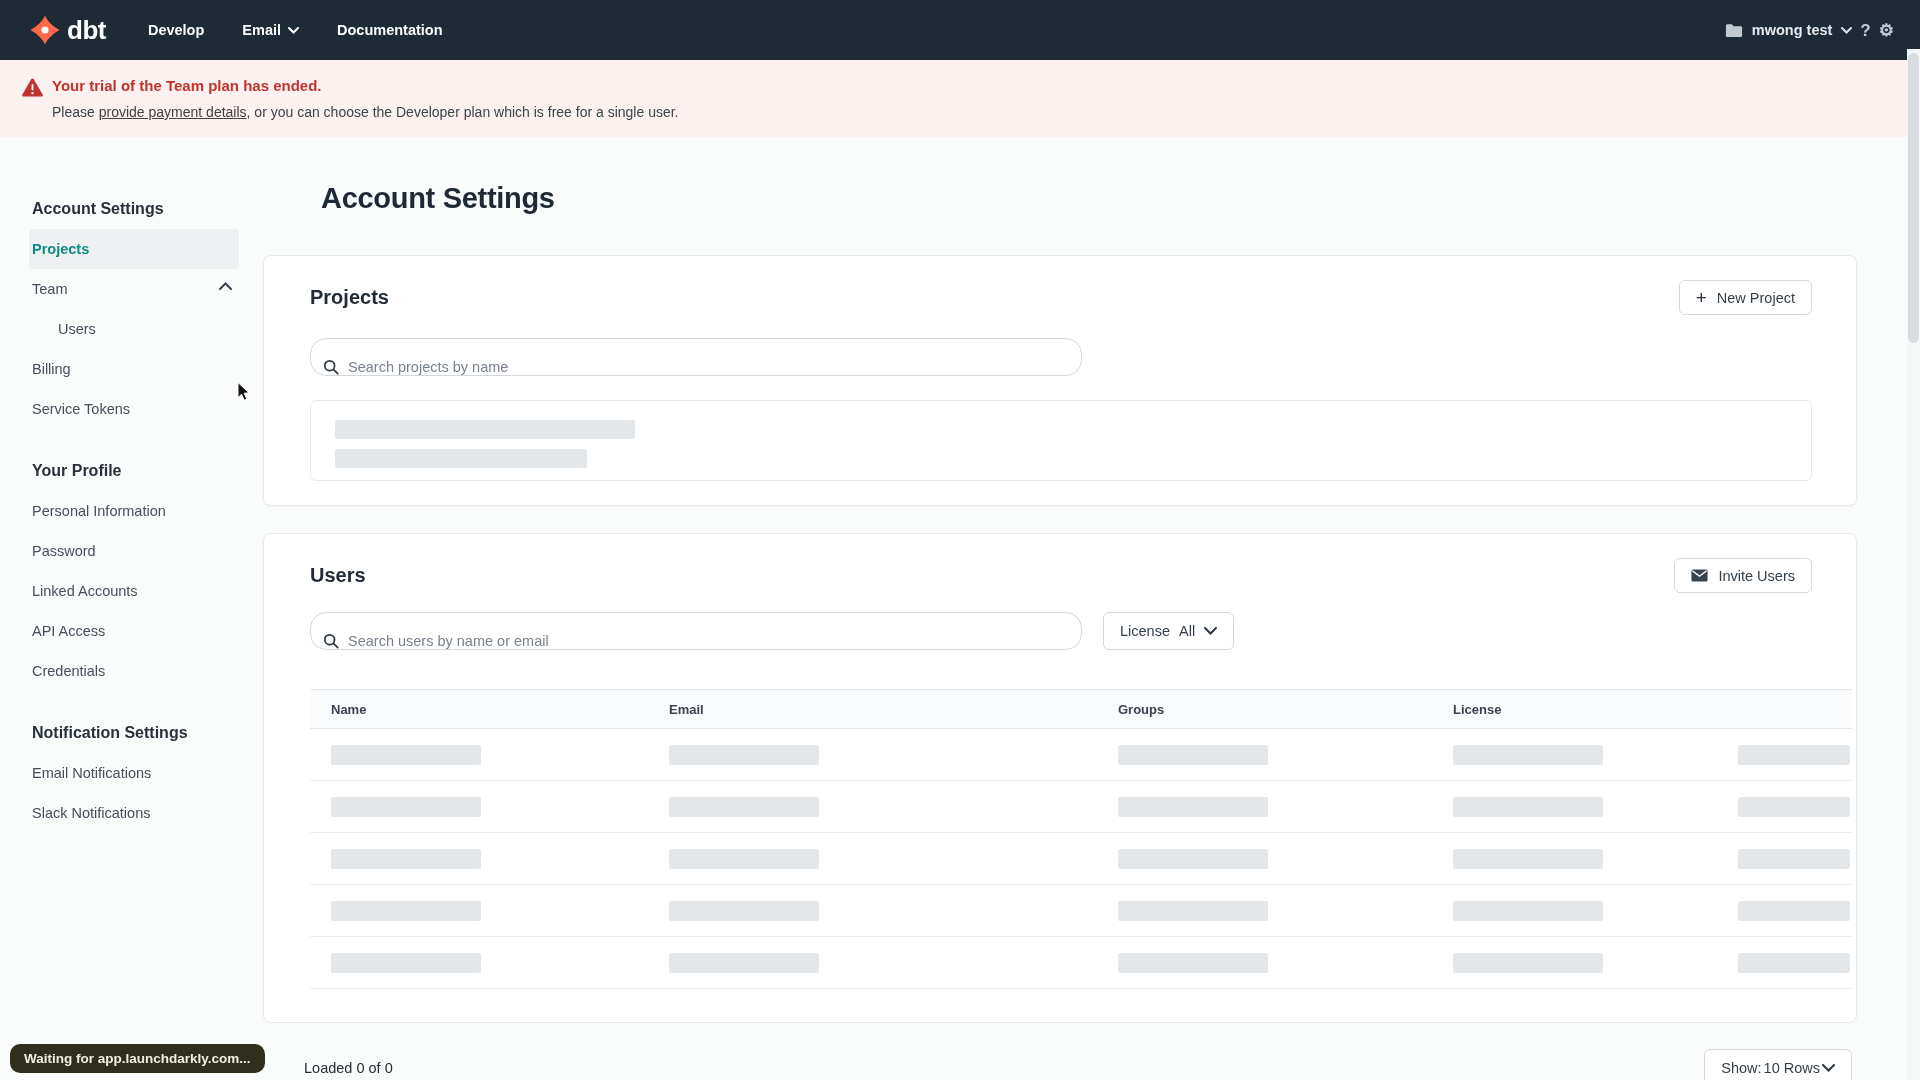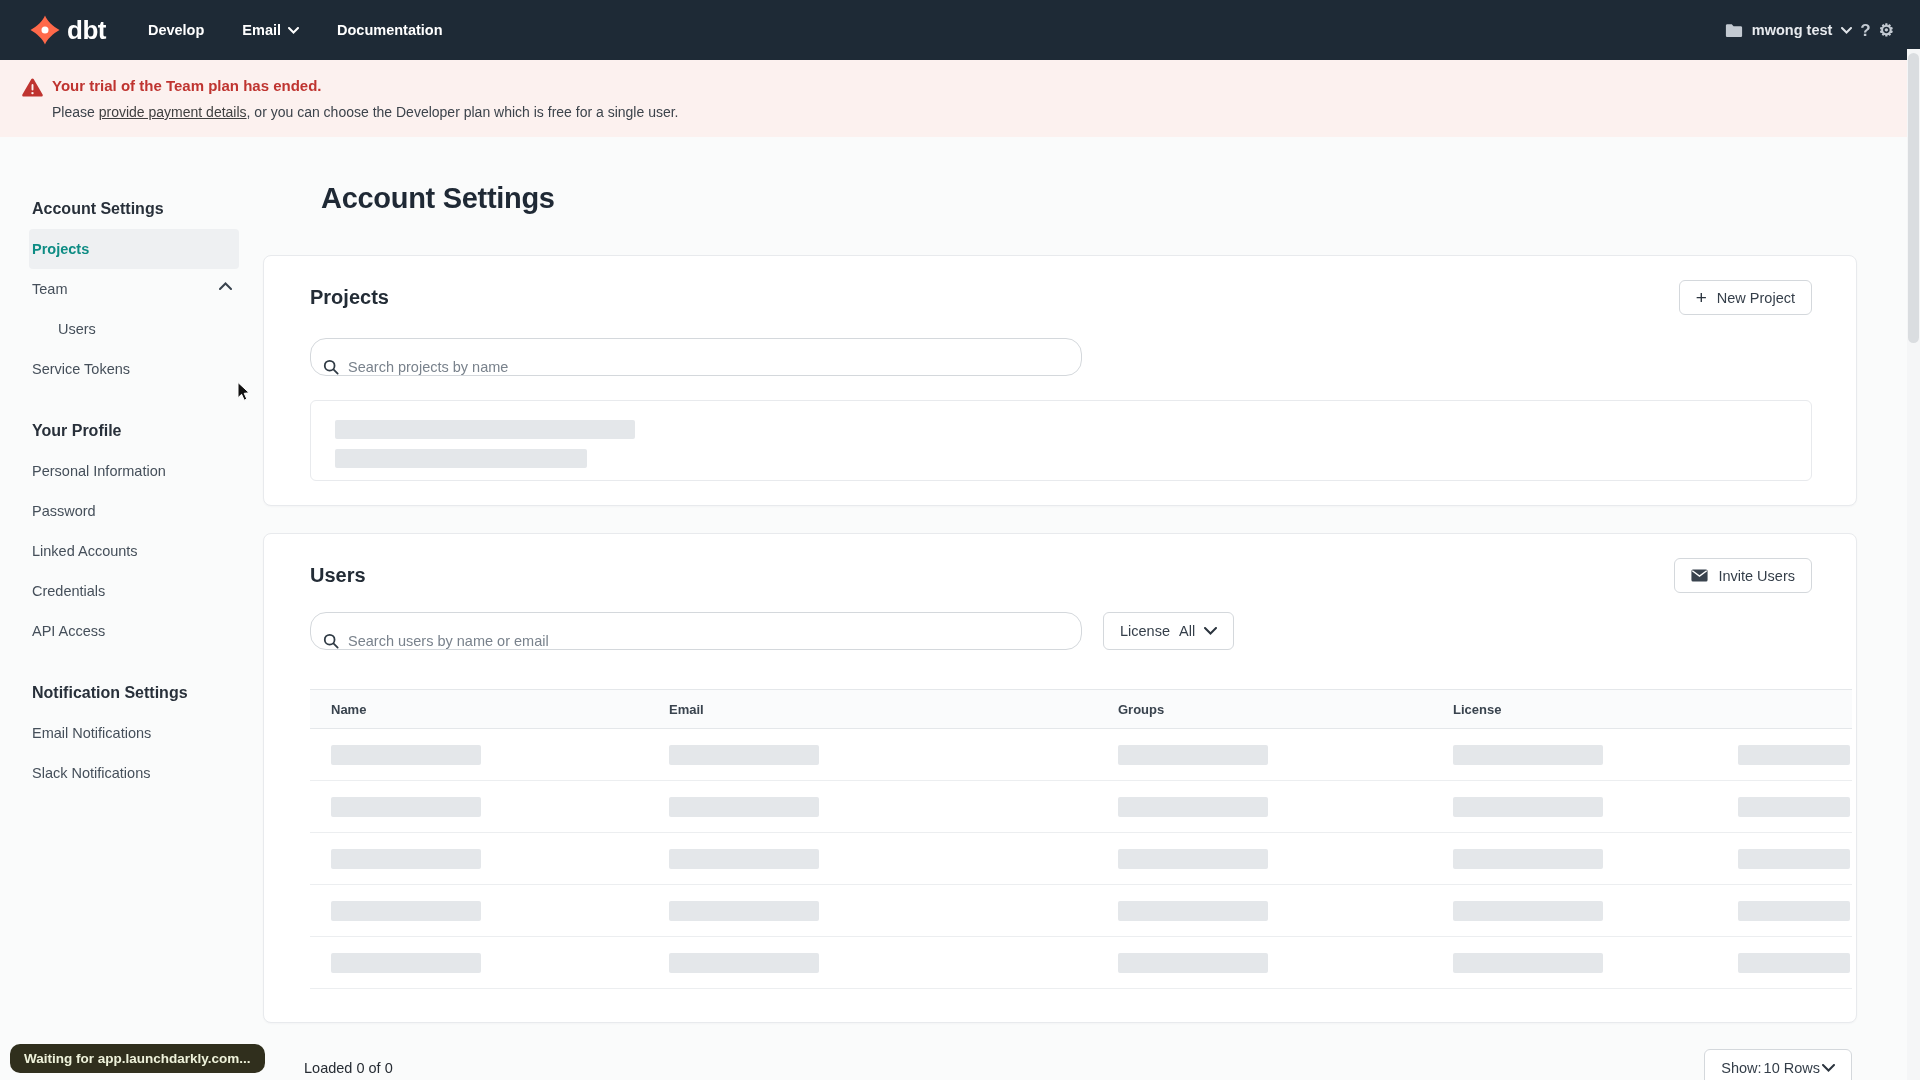--- a/index.html
+++ b/index.html
@@ -216,38 +216,41 @@
       <span class="chev">
         <svg width="13" height="8" viewBox="0 0 13 8">
             <path d="M1 7l5.5-5.5L12 7" fill="none" stroke="#39434e" stroke-width="2" stroke-linecap="round"></path>
           </svg>
       </span>
     </div>
     <div class="side-item sub">
       <span>Users</span>
     </div>
     <div class="side-item">
+      <span>Billing</span>
+    </div>
+    <div class="side-item">
       <span>Service Tokens</span>
     </div>
 
     <div class="side-heading later">Your Profile</div>
     <div class="side-item">
       <span>Personal Information</span>
     </div>
     <div class="side-item">
       <span>Password</span>
     </div>
     <div class="side-item">
       <span>Linked Accounts</span>
     </div>
     <div class="side-item">
+      <span>API Access</span>
+    </div>
+    <div class="side-item">
       <span>Credentials</span>
-    </div>
-    <div class="side-item">
-      <span>API Access</span>
     </div>
 
     <div class="side-heading later">Notification Settings</div>
     <div class="side-item">
       <span>Email Notifications</span>
     </div>
     <div class="side-item">
       <span>Slack Notifications</span>
     </div>
   </div>

